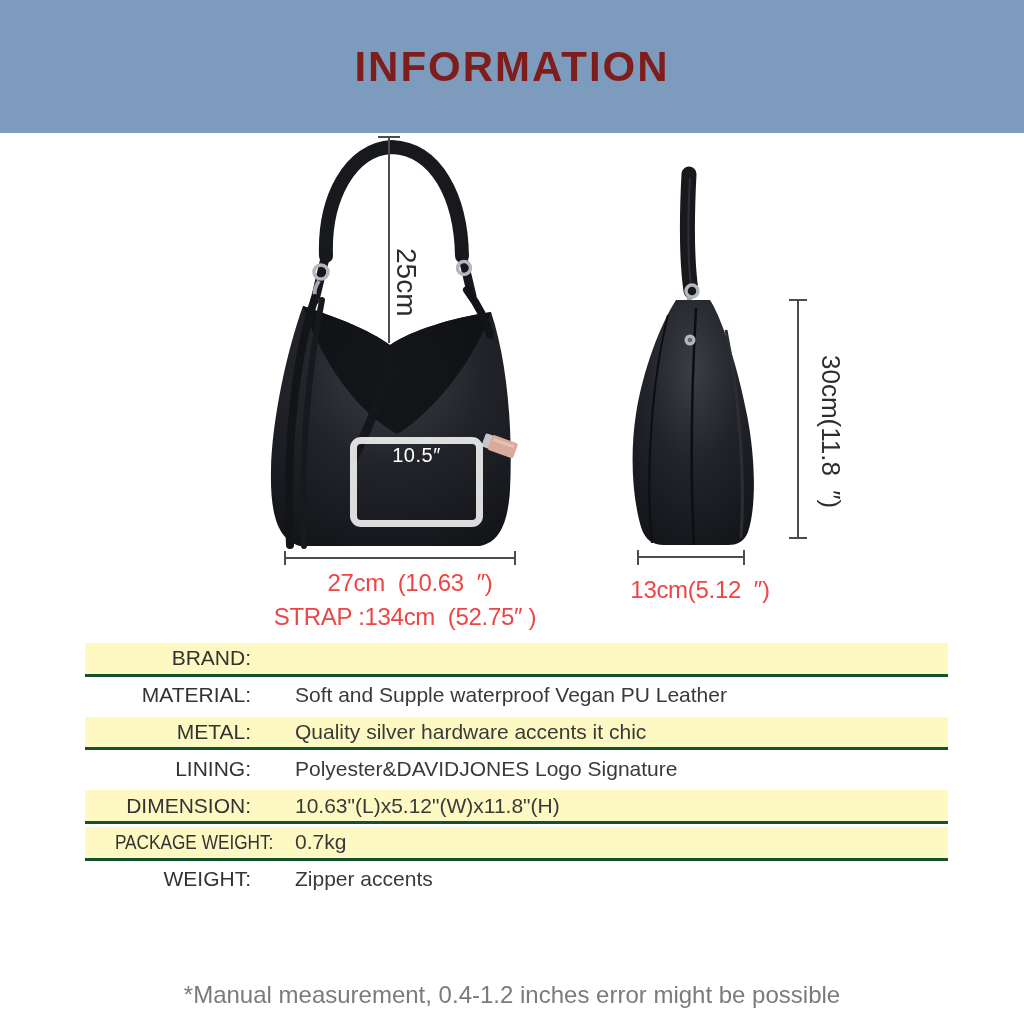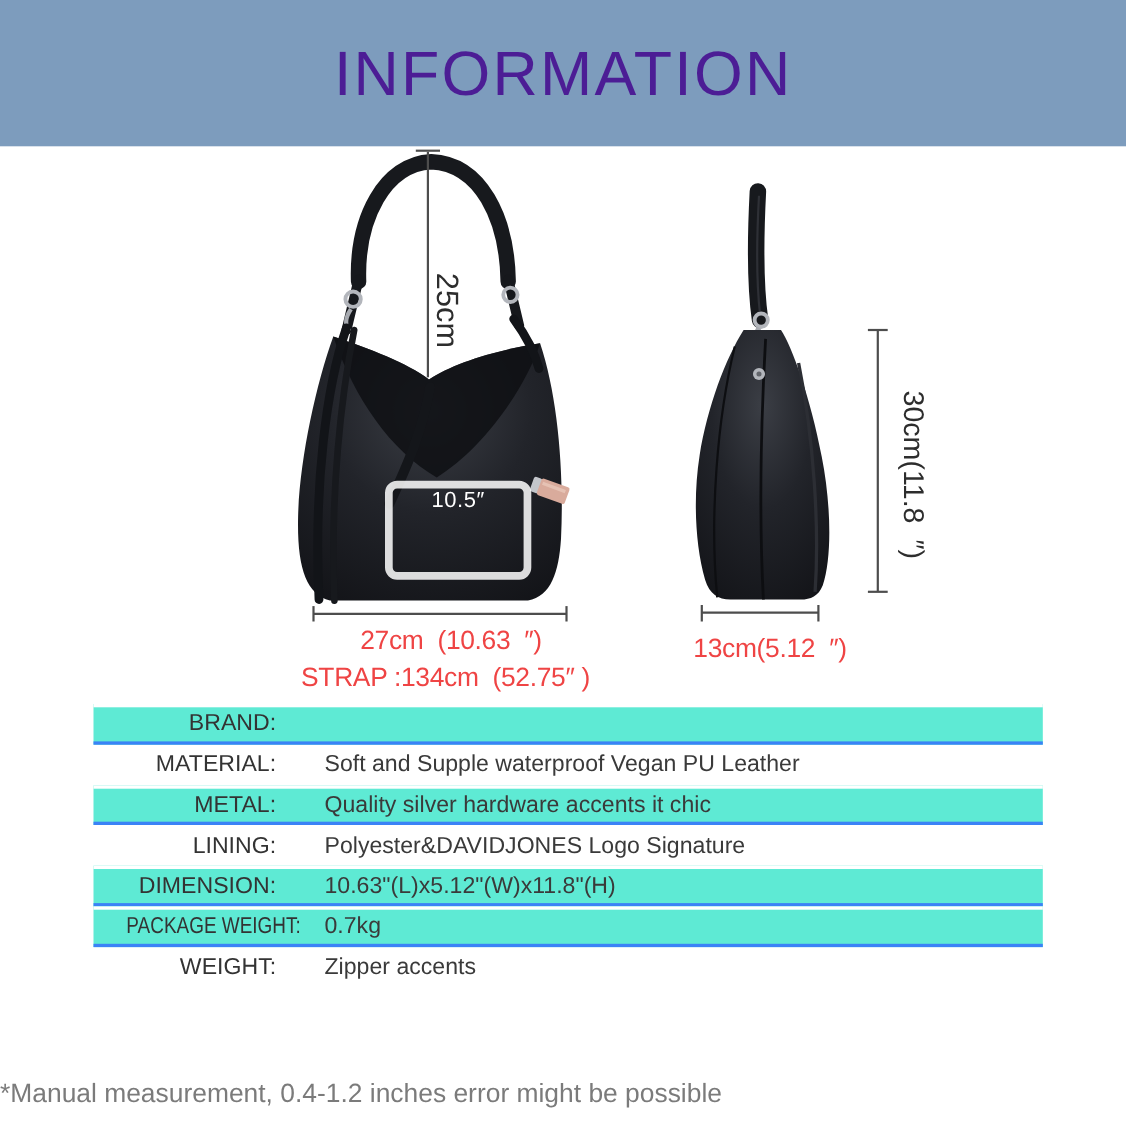--- a/index.html
+++ b/index.html
@@ -3,21 +3,21 @@
 <meta charset="utf-8">
 <style>
   html,body{margin:0;padding:0}
   body{
     width:1024px;height:1024px;position:relative;overflow:hidden;background:#ffffff;
     font-family:"Liberation Sans","DejaVu Sans",sans-serif;
   }
   
   .banner{position:absolute;left:0;top:0;width:1024px;height:133px;background:#7d9cbd;
     display:flex;align-items:center;justify-content:center}
-  .banner h1{margin:0;color:#4c1d95;font-size:57px;font-weight:400;letter-spacing:2px}
+  .banner h1{margin:0;color:#7f1d1d;font-size:42px;font-weight:700;letter-spacing:2px}
 
   
   .art{position:absolute;left:0;top:0;width:1024px;height:1024px;pointer-events:none}
 
   
   .v-label{position:absolute;transform:rotate(90deg);transform-origin:0 0;white-space:pre;
     color:#2d2d2d;line-height:1.1}
   #label-25{left:421px;top:248px;font-size:28px}
   #label-30{left:845px;top:355px;font-size:26px}
   .h-label{position:absolute;white-space:pre;color:#ef4444;text-align:center;letter-spacing:-0.3px}
@@ -28,27 +28,27 @@
   
   .mbox{position:absolute;left:350px;top:437px;width:133px;height:90px;box-sizing:border-box;
     border:7px solid rgba(255,255,255,.85);border-radius:11px;
     display:flex;align-items:flex-start;justify-content:center}
   .mbox span{color:#ffffff;font-size:20px;letter-spacing:.5px}
 
   
   .spec{position:absolute;left:85px;top:640px;width:863px}
   .spec-row{display:flex;align-items:center;height:36.8px;box-sizing:border-box;
     font-size:21px;color:#3a3a3a}
-  .spec-row.alt{background:#5eead4;border-top:3px solid #ffffff;border-bottom:3px solid #3b82f6}
+  .spec-row.alt{background:#fef9c3;border-top:3px solid #ffffff;border-bottom:3px solid #14532d}
   .spec-label{width:166px;text-align:right;flex:none;color:#333333}
   .spec-label.condensed{transform:scaleX(.82);transform-origin:100% 50%;white-space:nowrap}
   .spec-value{margin-left:44px;flex:1;text-align:left;white-space:nowrap}
 
   
-  .note{position:absolute;left:0;top:981px;width:1024px;text-align:left;
+  .note{position:absolute;left:0;top:981px;width:1024px;text-align:center;
     font-size:24px;color:#7b7b7b}
 </style>
 </head>
 <body>
 
 <div>
 
   <header class="banner">
     <h1>INFORMATION</h1>
   </header>

